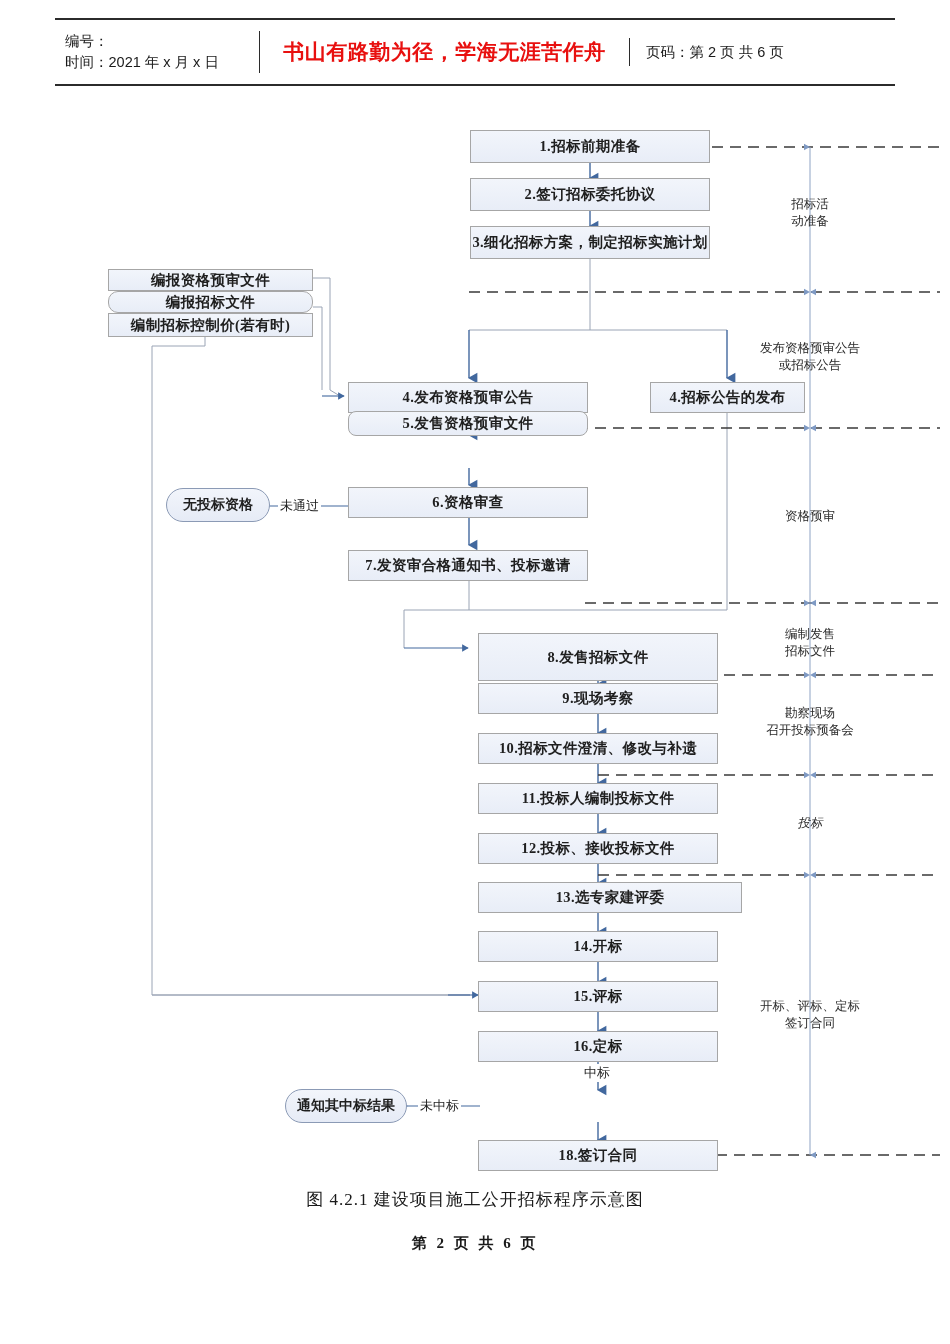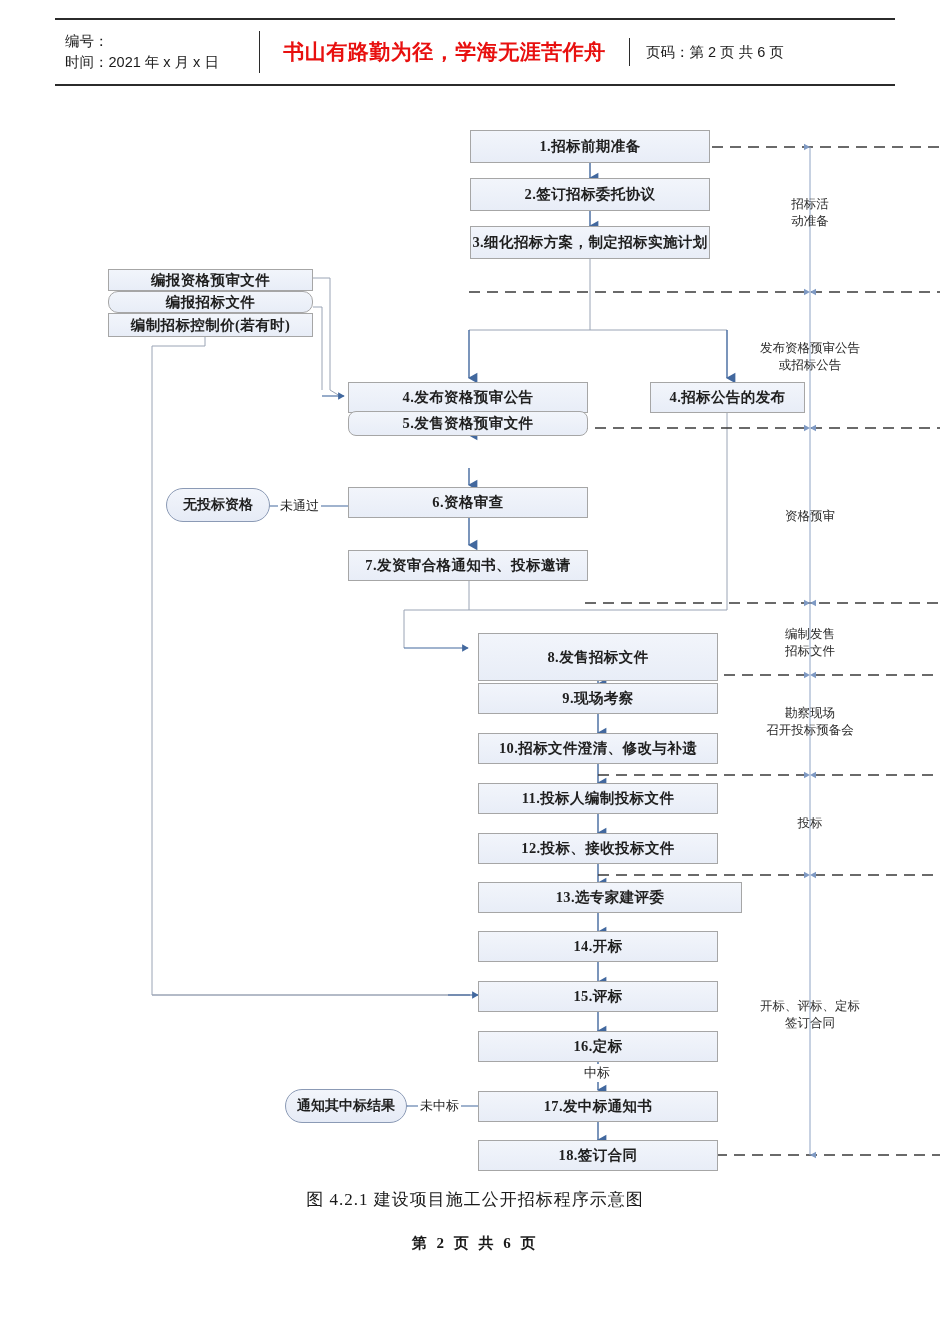--- a/index.html
+++ b/index.html
@@ -262,23 +262,20 @@
   </div>
   <div class="node" style="left:478px; top:931px; width:240px; height:31px;">
     <span>14.开标</span>
   </div>
   <div class="node" style="left:478px; top:981px; width:240px; height:31px;">
     <span>15.评标</span>
   </div>
   <div class="node" style="left:478px; top:1031px; width:240px; height:31px;">
     <span>16.定标</span>
   </div>
-  <div class="node" style="left:478px; top:1091px; width:240px; height:31px;">
-    <span>17.发中标通知书</span>
-  </div>
   <div class="node" style="left:478px; top:1140px; width:240px; height:31px;">
     <span>18.签订合同</span>
   </div>
 
   <div class="pill" style="left:166px; top:488px; width:104px; height:34px;">
     <span>无投标资格</span>
   </div>
   <div class="pill" style="left:285px; top:1089px; width:122px; height:34px;">
     <span>通知其中标结果</span>
   </div>
@@ -305,21 +302,21 @@
     <div>资格预审</div>
   </div>
   <div class="phase-label" style="left:760px; top:626px; width:100px;">
     <div>编制发售</div>
     <div>招标文件</div>
   </div>
   <div class="phase-label" style="left:740px; top:705px; width:140px;">
     <div>勘察现场</div>
     <div>召开投标预备会</div>
   </div>
-  <div class="phase-label" style="left:760px; top:815px; width:100px;">
+  <div class="phase-label" style="left:760px; top:815px; width:100px;font-style:italic;">
     <div>投标</div>
   </div>
   <div class="phase-label" style="left:740px; top:998px; width:140px;">
     <div>开标、评标、定标</div>
     <div>签订合同</div>
   </div>
 </div>
 
 <div id="figure-caption">图 4.2.1  建设项目施工公开招标程序示意图</div>
 <div id="page-footer">第 2 页 共 6 页</div>

